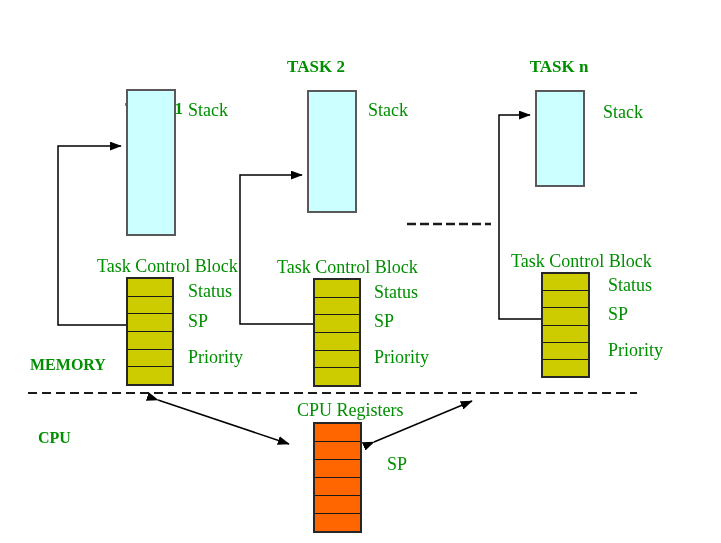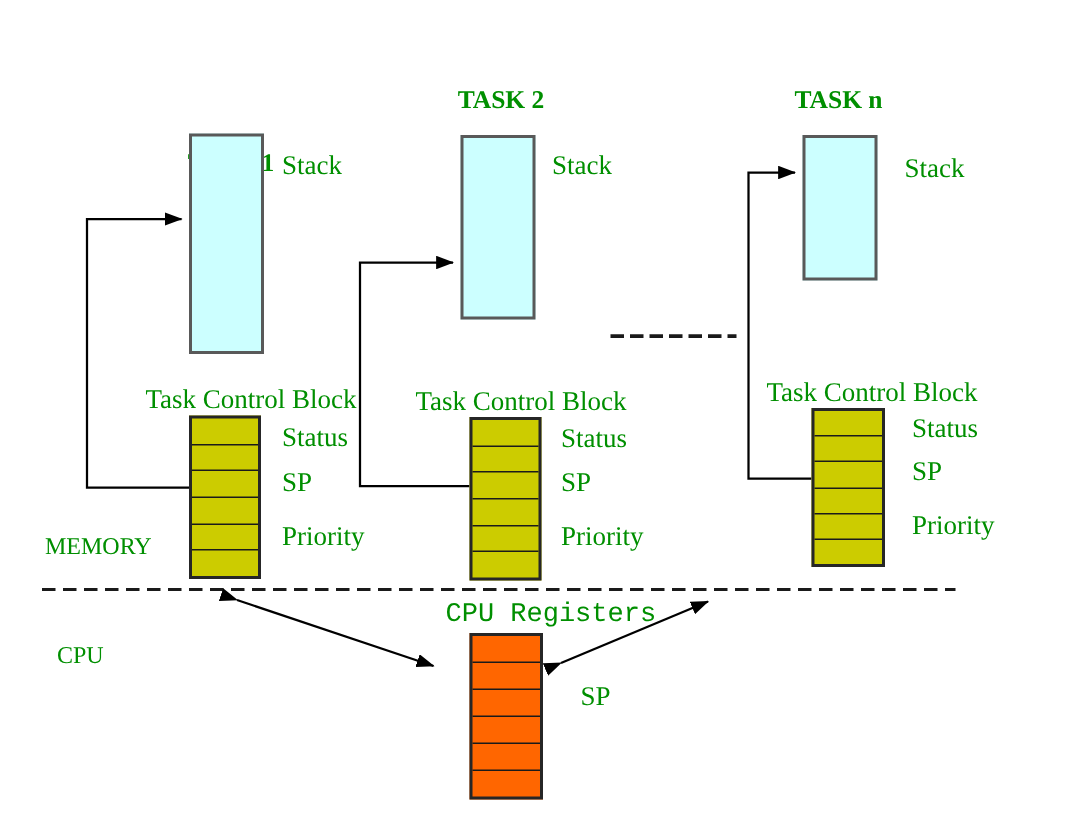--- a/index.html
+++ b/index.html
@@ -2,21 +2,21 @@
 <html><head>
 <meta charset="utf-8">
 <style>
   html,body{margin:0;padding:0;background:#fff;}
   #canvas{
     position:relative;width:721px;height:543px;background:#ffffff;overflow:hidden;
     font-family:"Liberation Serif","DejaVu Serif",serif;
   }
   .lbl{position:absolute;color:#008f00;font-size:18px;white-space:nowrap;line-height:1;}
   .title{font-weight:bold;font-size:17px;width:140px;text-align:center;}
-  .big{font-weight:normal;font-size:16px;}
+  .big{font-weight:bold;font-size:16px;}
   .stack{position:absolute;background:#ccffff;border:2px solid #595959;box-sizing:border-box;}
   .block{position:absolute;display:flex;flex-direction:column;border:2px solid #262626;box-sizing:border-box;}
   .tcb{background:#cccc00;}
   .cpu-block{background:#ff6600;}
   .block .cell{flex:1;border-bottom:1px solid #1a1a1a;}
   .block .cell:last-child{border-bottom:none;}
   #lines{position:absolute;left:0;top:0;pointer-events:none;}
 </style>
 </head>
 <body>
@@ -54,21 +54,21 @@
       <div class="cell"></div>
       <div class="cell"></div>
       <div class="cell"></div>
     </div>
     <div class="lbl" style="left:188px;top:282px;">Status</div>
     <div class="lbl" style="left:188px;top:312px;">SP</div>
     <div class="lbl" style="left:188px;top:348px;">Priority</div>
   </div>
 
   <div>
-    <div class="lbl title" style="left:264px;top:58px;">TASK 2</div>
+    <div class="lbl title" style="left:246px;top:58px;">TASK 2</div>
     <div class="stack" style="left:307px;top:90px;width:50px;height:123px;"></div>
     <div class="lbl" style="left:368px;top:101px;">Stack</div>
     <div class="lbl" style="left:277px;top:258px;">Task Control Block</div>
     <div class="block tcb" style="left:313px;top:278px;width:48px;height:109px;">
       <div class="cell"></div>
       <div class="cell"></div>
       <div class="cell"></div>
       <div class="cell"></div>
       <div class="cell"></div>
       <div class="cell"></div>
@@ -93,21 +93,21 @@
     </div>
     <div class="lbl" style="left:608px;top:276px;">Status</div>
     <div class="lbl" style="left:608px;top:305px;">SP</div>
     <div class="lbl" style="left:608px;top:341px;">Priority</div>
   </div>
 
   <div class="lbl big" style="left:30px;top:357px;">MEMORY</div>
   <div class="lbl big" style="left:38px;top:430px;">CPU</div>
 
   <div>
-    <div class="lbl" style="left:297px;top:401px;font-family:Liberation Mono, monospace;">CPU Registers</div>
+    <div class="lbl" style="left:297px;top:401px;">CPU Registers</div>
     <div class="block cpu-block" style="left:313px;top:422px;width:49px;height:111px;">
       <div class="cell"></div>
       <div class="cell"></div>
       <div class="cell"></div>
       <div class="cell"></div>
       <div class="cell"></div>
       <div class="cell"></div>
     </div>
     <div class="lbl" style="left:387px;top:455px;">SP</div>
   </div>

